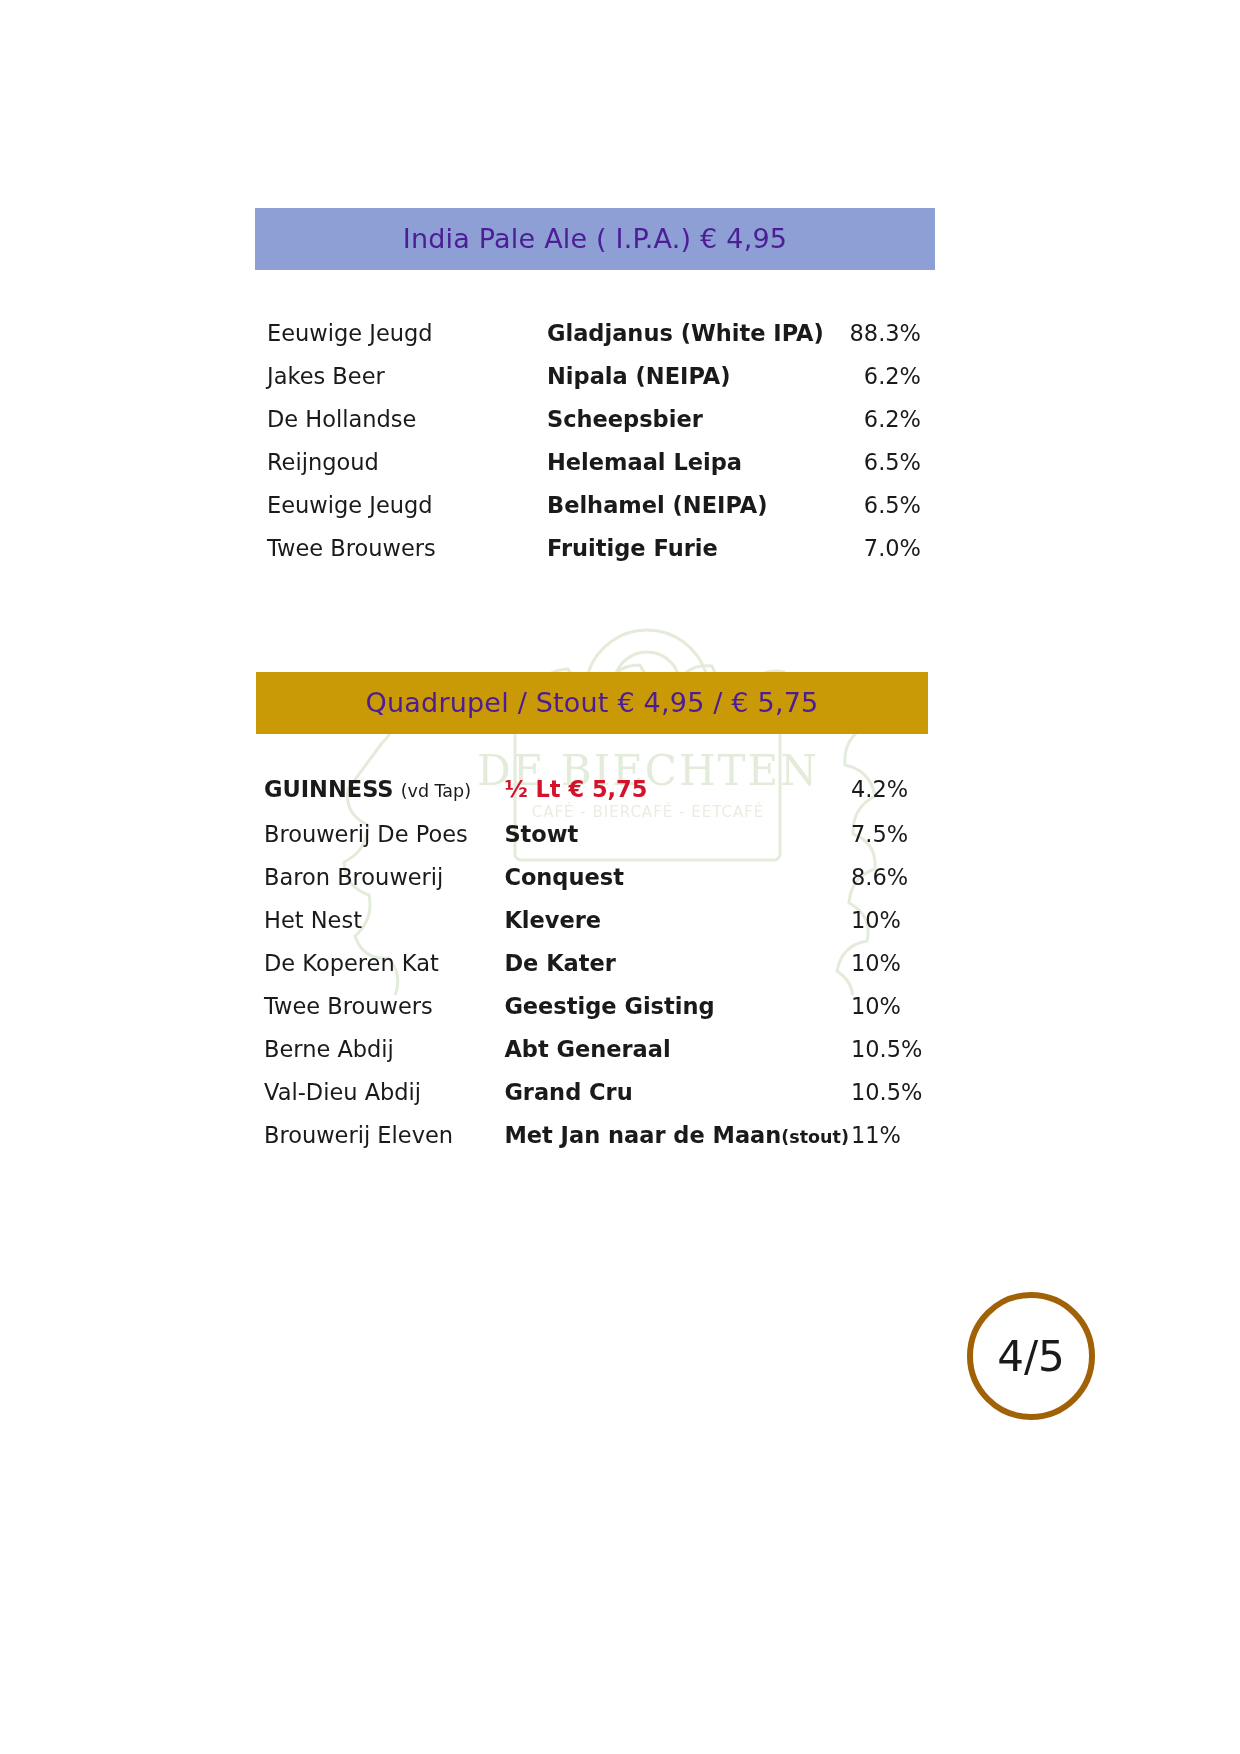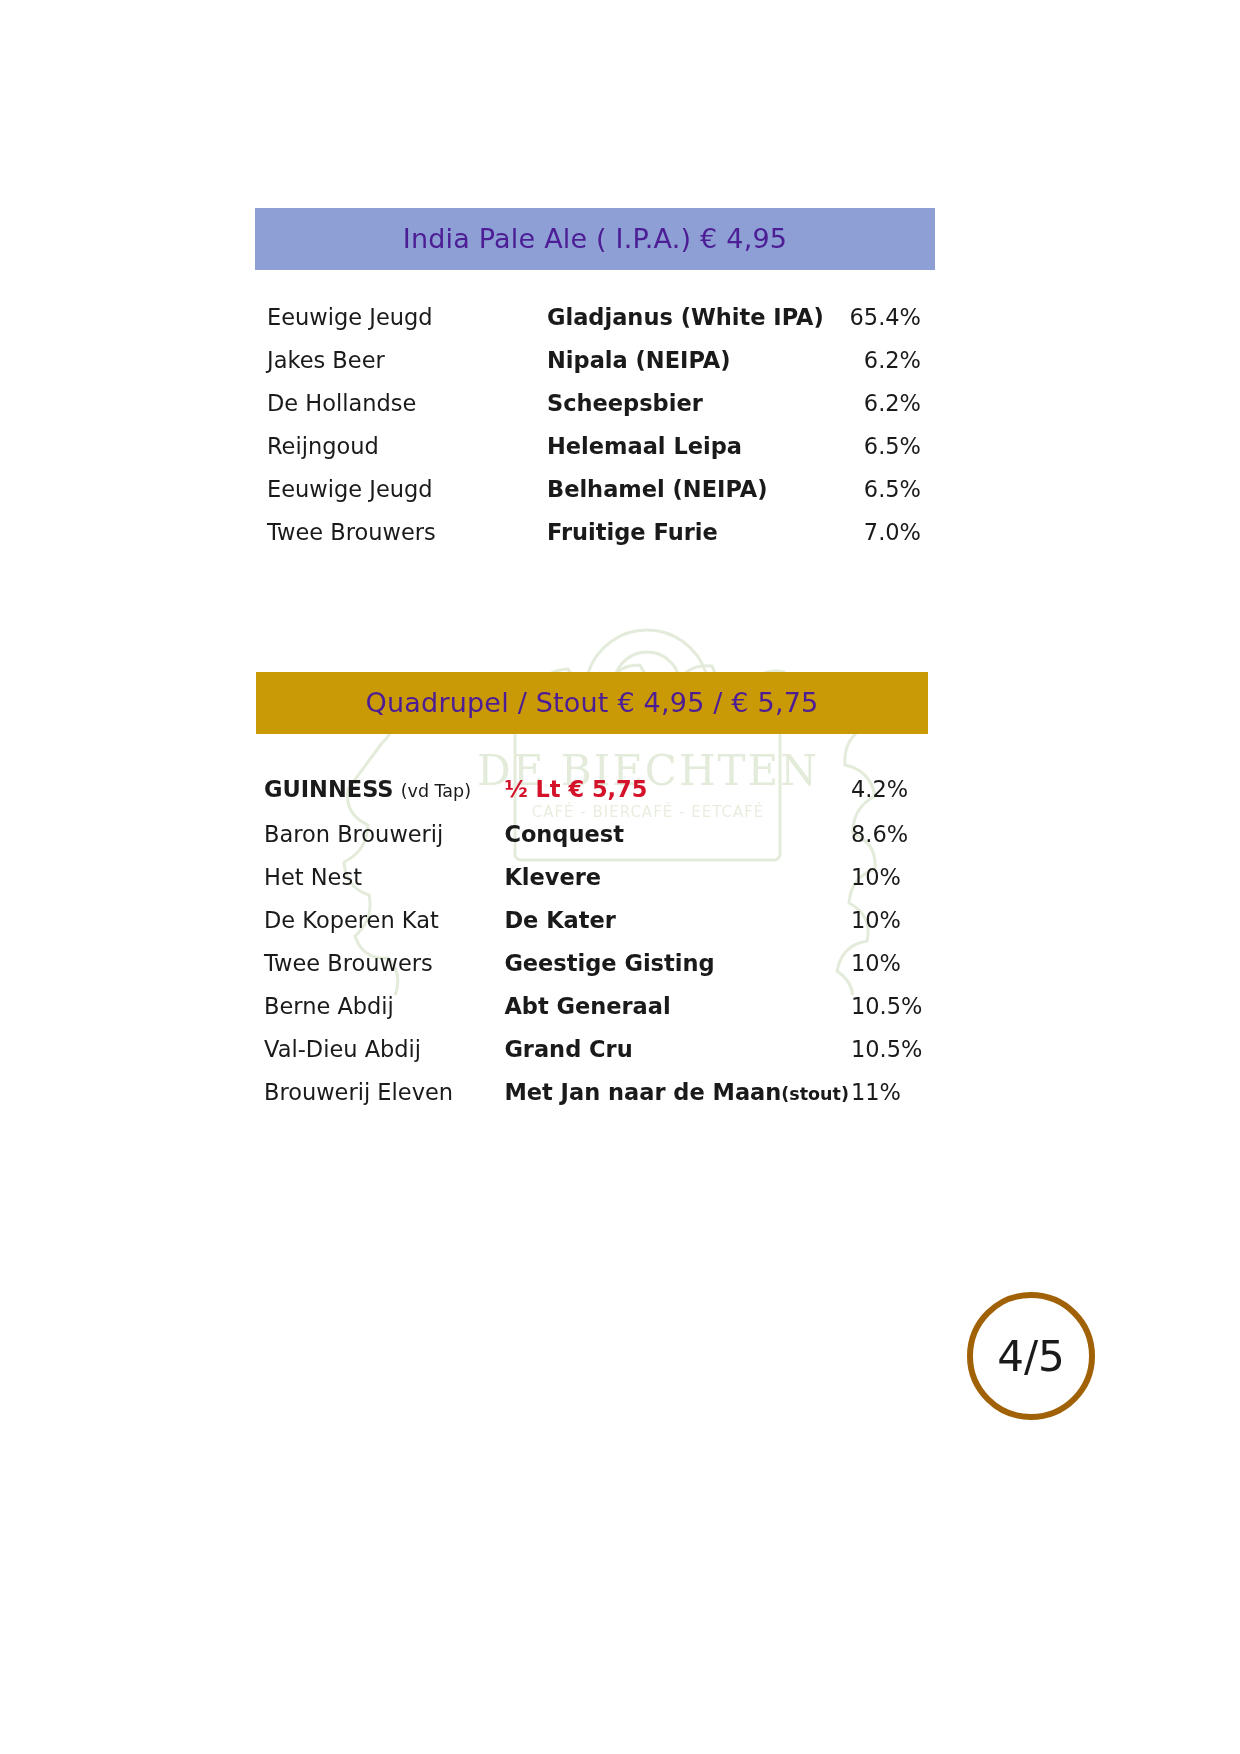--- a/index.html
+++ b/index.html
@@ -55,21 +55,21 @@
   .section-header--ipa {
     background: #8d9fd4;
   }
   .section-header--quad {
     background: #ca9a06;
   }
 
   table {
     border-collapse: collapse;
     width: 100%;
-    margin-top: 26px;
+    margin-top: 42px;
   }
   td {
     font-size: 22.5px;
     line-height: 43px;
     padding: 0;
     vertical-align: baseline;
     white-space: nowrap;
   }
   .col-brewer { width: 292px; padding-left: 12px; }
   .col-beer   { width: 300px; font-weight: bold; }
@@ -120,21 +120,21 @@
 <div class="page">
 
   <div class="section section--ipa">
     <div class="section-header section-header--ipa">India Pale Ale ( I.P.A.) € 4,95</div>
 
     <table>
       <tbody>
         <tr>
           <td class="col-brewer">Eeuwige Jeugd</td>
           <td class="col-beer">Gladjanus (White IPA)</td>
-          <td class="col-abv">65.4%</td>
+          <td class="col-abv">88.3%</td>
         </tr>
         <tr>
           <td class="col-brewer">Jakes Beer</td>
           <td class="col-beer">Nipala (NEIPA)</td>
           <td class="col-abv">6.2%</td>
         </tr>
         <tr>
           <td class="col-brewer">De Hollandse</td>
           <td class="col-beer">Scheepsbier</td>
           <td class="col-abv">6.2%</td>
@@ -162,20 +162,25 @@
     <div class="section-header section-header--quad">Quadrupel / Stout € 4,95 / € 5,75</div>
 
     <table>
       <tbody>
         <tr>
           <td class="col-brewer"><span class="strong">GUINNESS</span> <span class="small">(vd Tap)</span></td>
           <td class="col-beer red">½ Lt   € 5,75</td>
           <td class="col-abv">4.2%</td>
         </tr>
         <tr>
+          <td class="col-brewer">Brouwerij De Poes</td>
+          <td class="col-beer">Stowt</td>
+          <td class="col-abv">7.5%</td>
+        </tr>
+        <tr>
           <td class="col-brewer">Baron Brouwerij</td>
           <td class="col-beer">Conquest</td>
           <td class="col-abv">8.6%</td>
         </tr>
         <tr>
           <td class="col-brewer">Het Nest</td>
           <td class="col-beer">Klevere</td>
           <td class="col-abv">10%</td>
         </tr>
         <tr>

